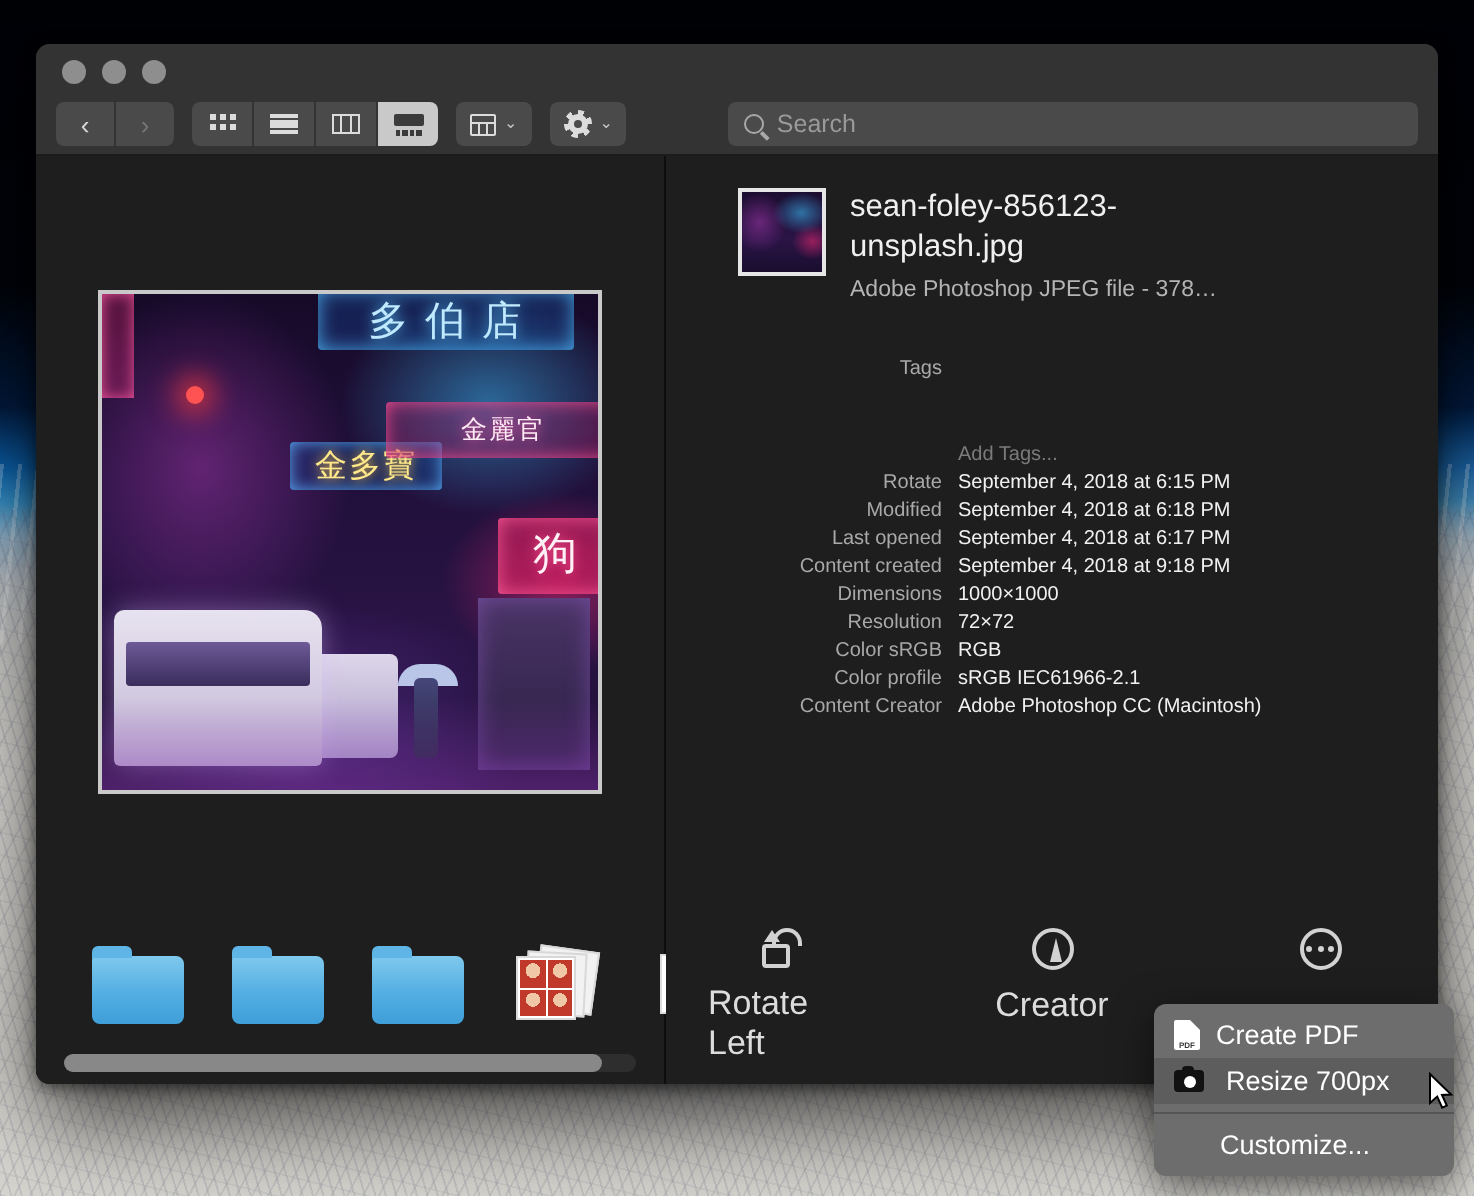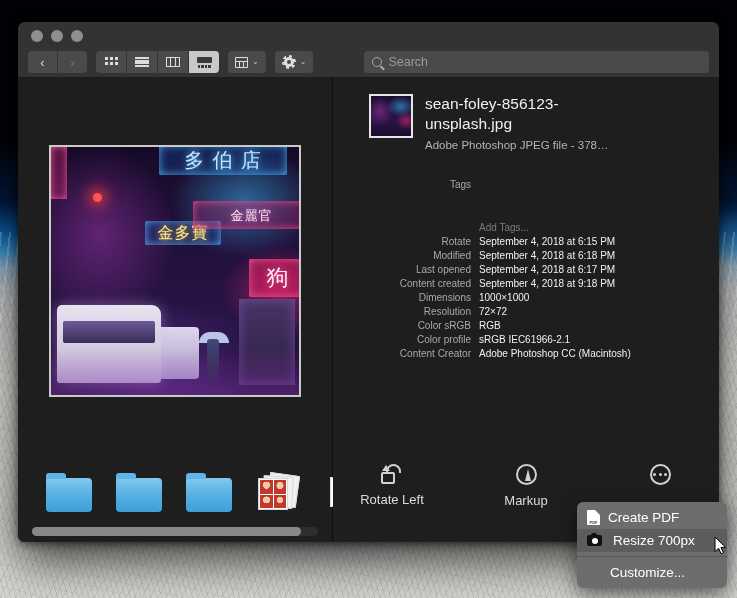--- a/index.html
+++ b/index.html
@@ -527,21 +527,21 @@
     padding-top: 6px;
   }
   .action {
     width: 76px;
     display: flex;
     flex-direction: column;
     align-items: center;
     gap: 8px;
   }
   .action-label {
-    font-size: 13px;
+    font-size: 17px;
     color: #dcdcdc;
   }
   .icon-rotate {
     width: 22px; height: 20px;
     position: relative;
   }
   .icon-rotate .sq {
     position: absolute;
     left: 0; bottom: 0;
     width: 14px; height: 12px;
@@ -856,21 +856,21 @@
           <div class="action">
             <span class="icon-rotate">
               <span class="arc"></span>
                 <span class="arrow"></span>
                 <span class="sq"></span>
             </span>
             <span class="action-label">Rotate Left</span>
           </div>
           <div class="action">
             <span class="icon-markup"></span>
-            <span class="action-label">Markup</span>
+            <span class="action-label">Creator</span>
           </div>
           <div class="action">
             <span class="icon-more">
                 <i></i>
                 <i></i>
                 <i></i>
               </span>
           </div>
         </div>
       </div>

